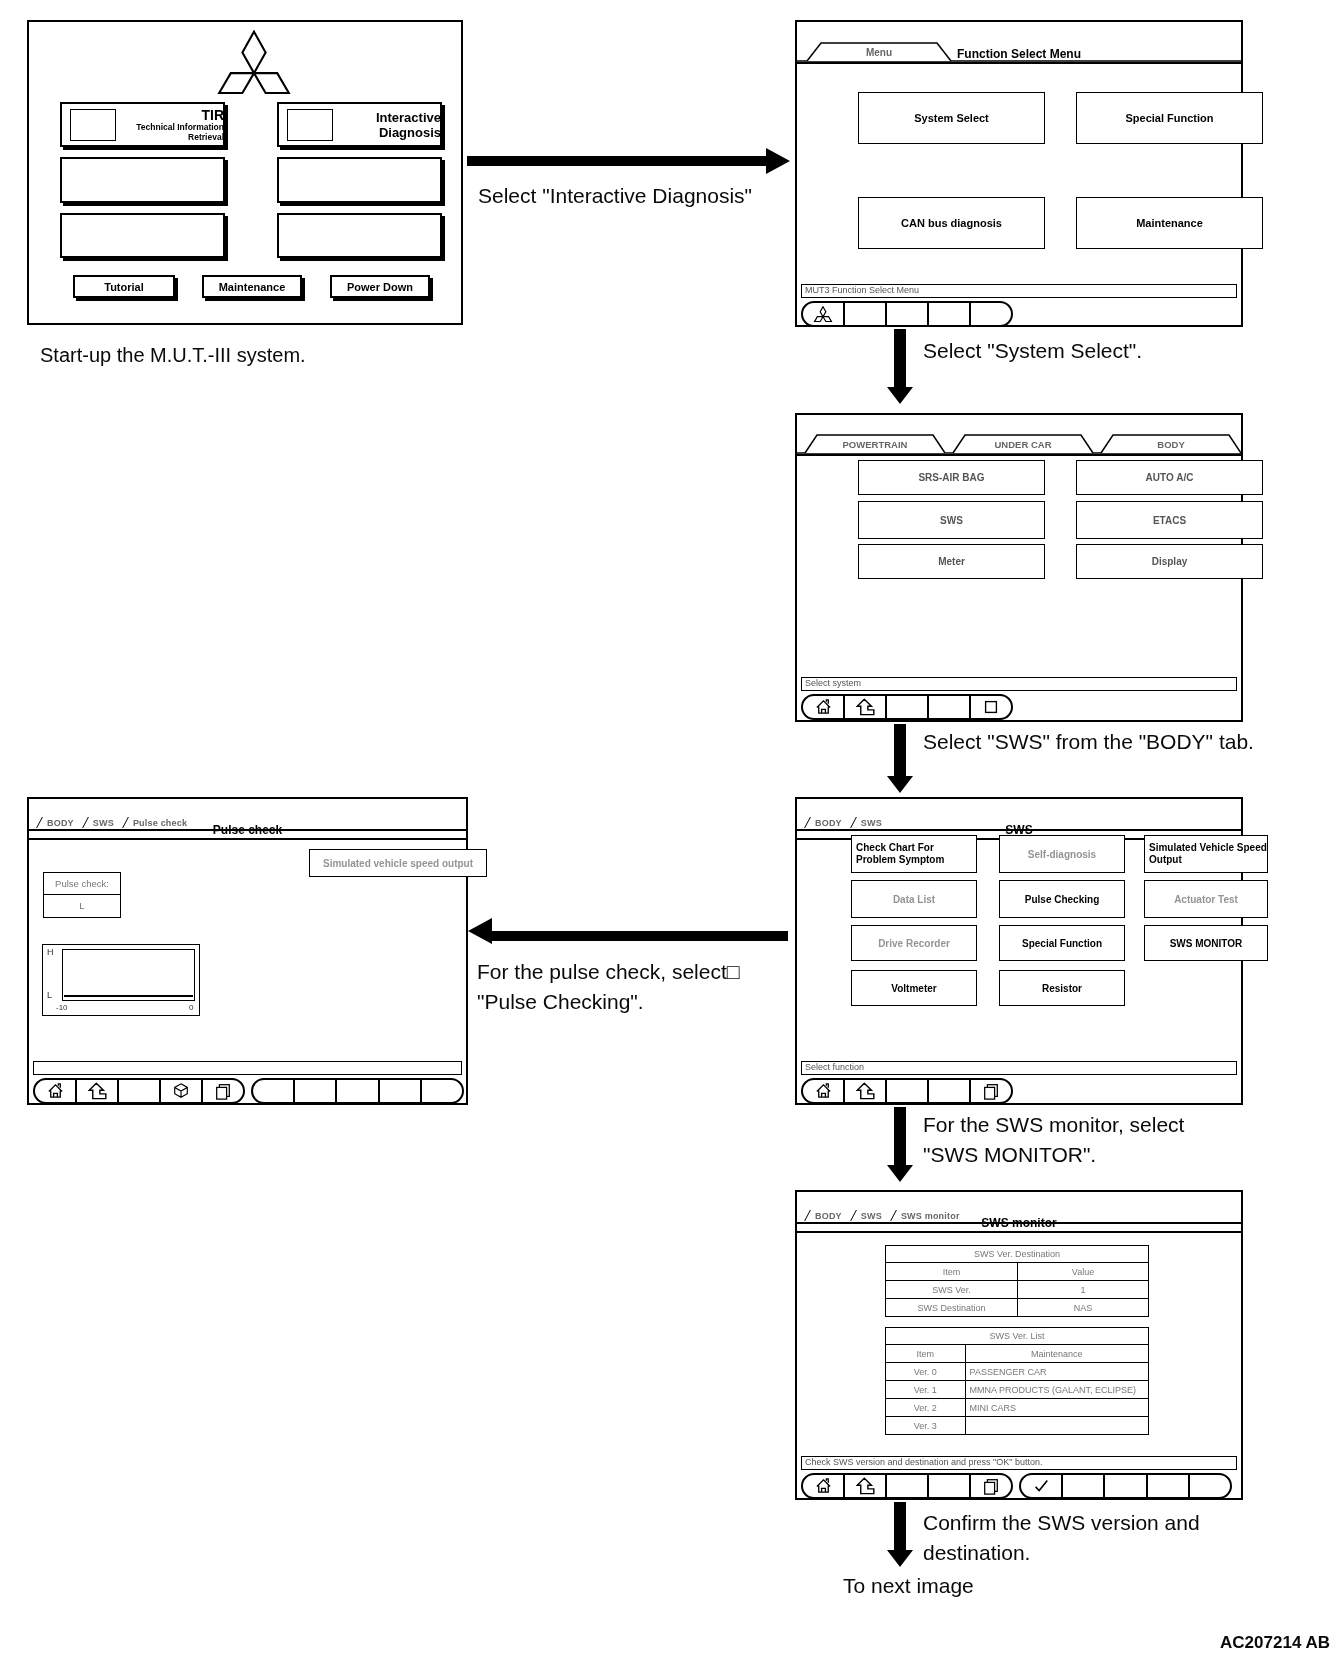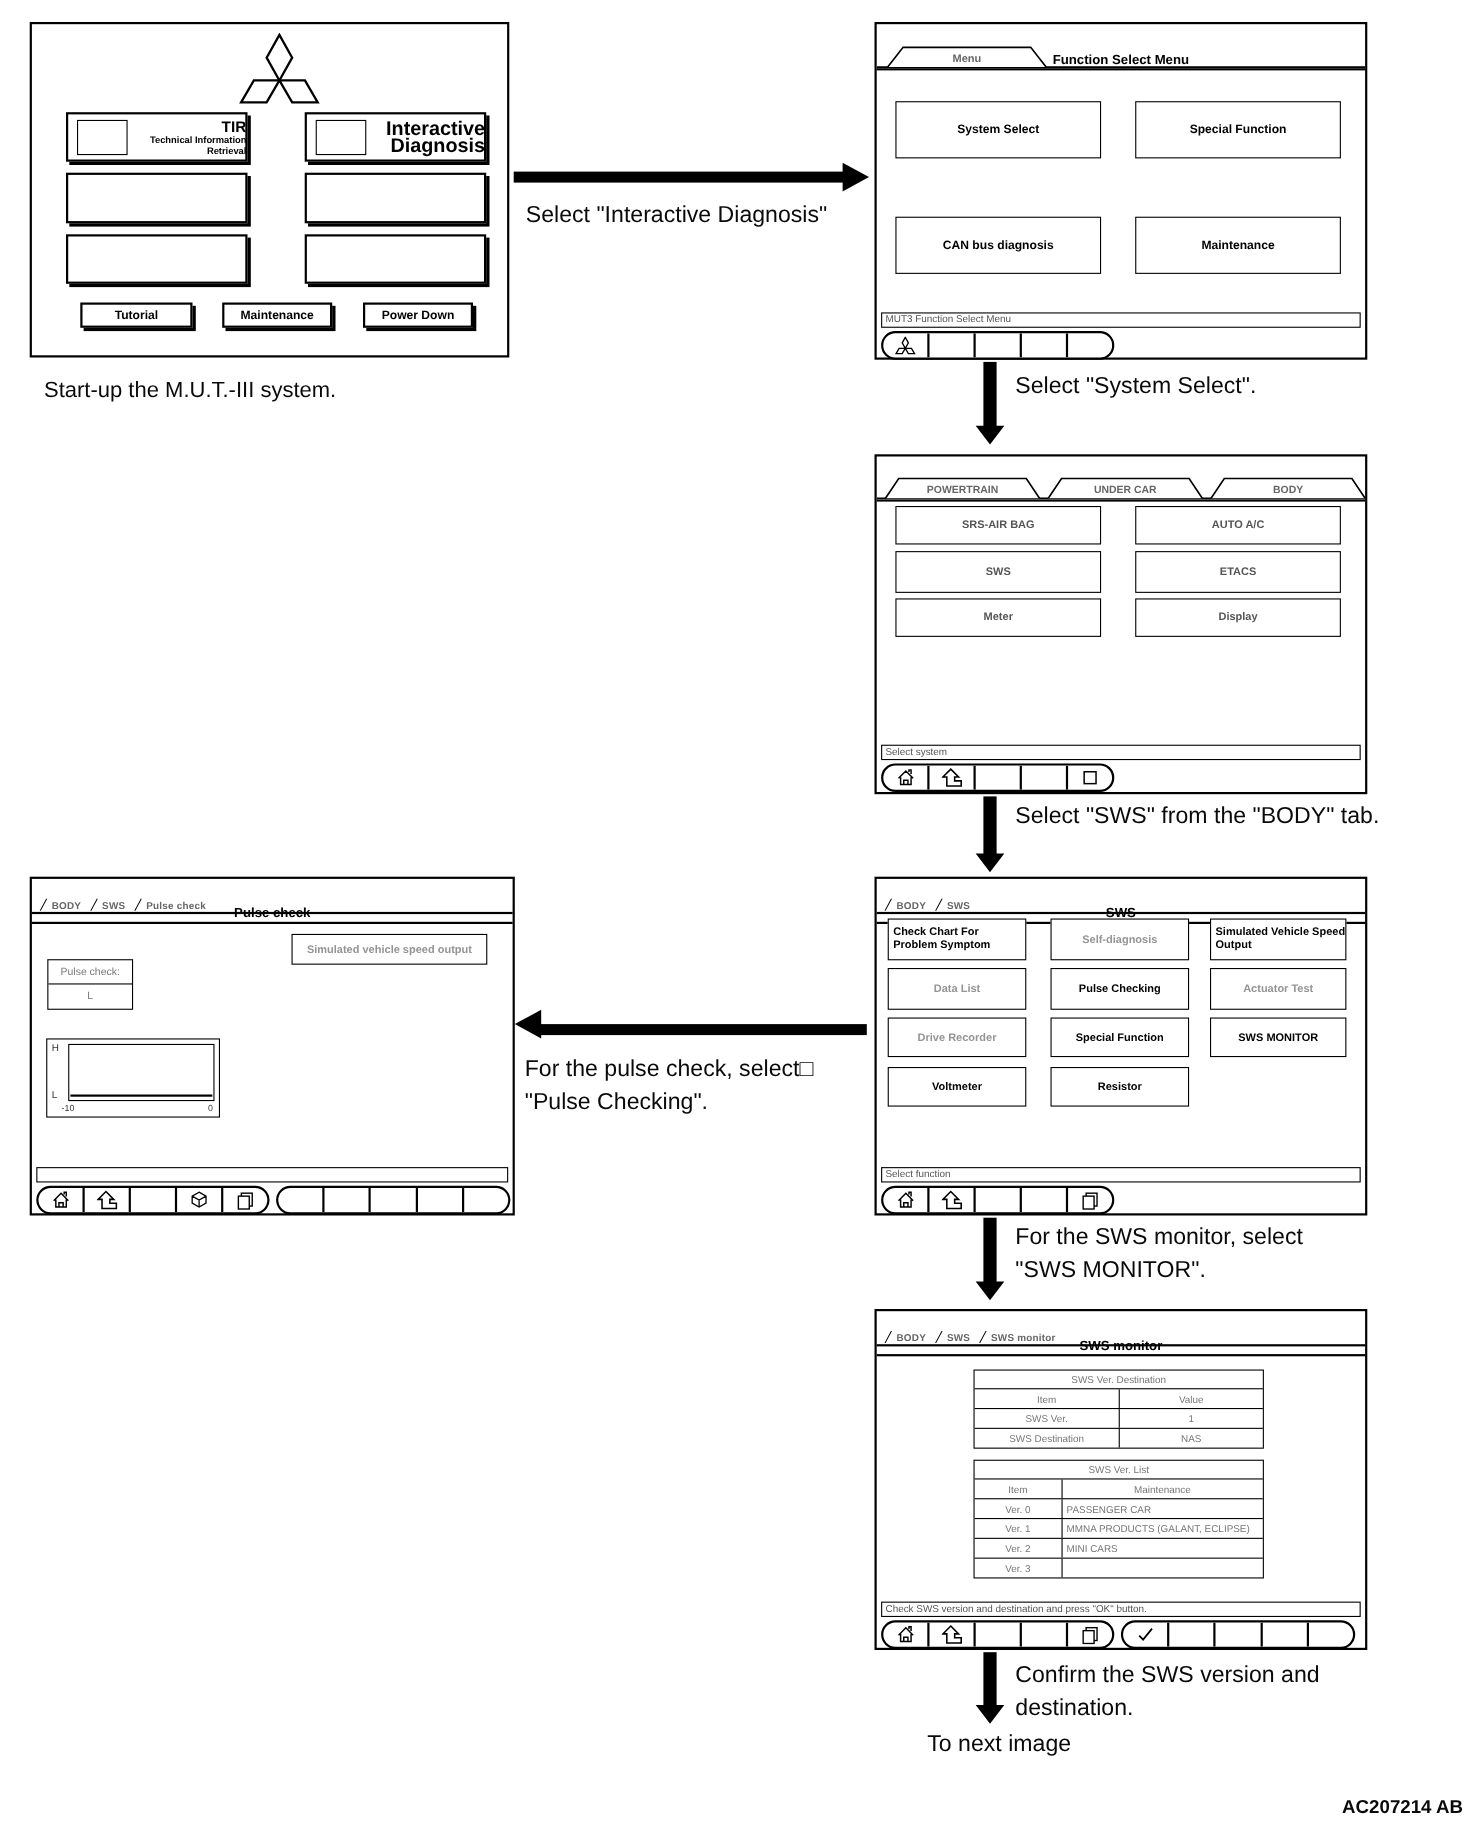--- a/index.html
+++ b/index.html
@@ -5,21 +5,21 @@
   * { box-sizing: border-box; margin: 0; padding: 0; }
   html,body { background:#fff; }
   .canvas { position:relative; width:1344px; height:1678px; background:#fff;
             font-family:"Liberation Sans", sans-serif; color:#000; overflow:hidden; }
 
   .screen { position:absolute; background:#fff; border:2px solid #000; }
   .titlebar { height:18px; border-bottom:2px solid #000; text-align:center;
               font-weight:bold; font-size:12px; line-height:16px;margin-top:24px; }
   .btn { position:absolute; border:2px solid #000; background:#fff; display:flex;
          align-items:center; justify-content:center; font-weight:bold; text-align:right; }
-  .btn.flat { border-width:1.5px; }
+  .btn.flat { border-width:1.5px;margin-left:44px; }
   .btn.shadow { box-shadow:3px 3px 0 #000; }
   .btn.left { justify-content:flex-start; text-align:left; padding-left:4px; }
   .dim  { color:#555; }
   .faint{ color:#949494; }
 
   .status { position:absolute; left:4px; right:4px; height:14px; border:1.5px solid #000;
             font-size:9px; line-height:11px; padding-left:3px; color:#555; overflow:hidden; }
   .tb { position:absolute; height:26px; border:2px solid #000; border-radius:13px;
         display:flex; overflow:hidden; background:#fff; }
   .tb .c { flex:1; display:flex; align-items:center; justify-content:center;
@@ -70,21 +70,21 @@
       <span style="position:absolute; left:8px; top:5px; width:46px; height:32px; border:1.5px solid #000;"></span>
       <span style="position:absolute; left:56px; top:3px; width:106px;">
         <span style="display:block; font-size:14px;">TIR</span>
         <span class="pre" style="display:block; font-size:8.5px; line-height:9.5px;">Technical Information
 Retrieval</span>
       </span>
     </div>
 
     <div class="btn shadow" style="left:248px; top:80px; width:165px; height:45px;">
       <span style="position:absolute; left:8px; top:5px; width:46px; height:32px; border:1.5px solid #000;"></span>
-      <span class="pre" style="position:absolute; left:56px; top:6px; width:106px; font-size:18px; line-height:15px;">Interactive
+      <span class="pre" style="position:absolute; left:56px; top:6px; width:106px; font-size:13px; line-height:15px;">Interactive
 Diagnosis</span>
     </div>
 
     <div class="btn shadow" style="left:31px; top:135px; width:165px; height:46px;"></div>
     <div class="btn shadow" style="left:248px; top:135px; width:165px; height:46px;"></div>
     <div class="btn shadow" style="left:31px; top:191px; width:165px; height:45px;"></div>
     <div class="btn shadow" style="left:248px; top:191px; width:165px; height:45px;"></div>
 
     <div class="btn shadow" style="left:44px; top:253px; width:102px; height:23px; font-size:11px;">Tutorial</div>
     <div class="btn shadow" style="left:173px; top:253px; width:100px; height:23px; font-size:11px;">Maintenance</div>

